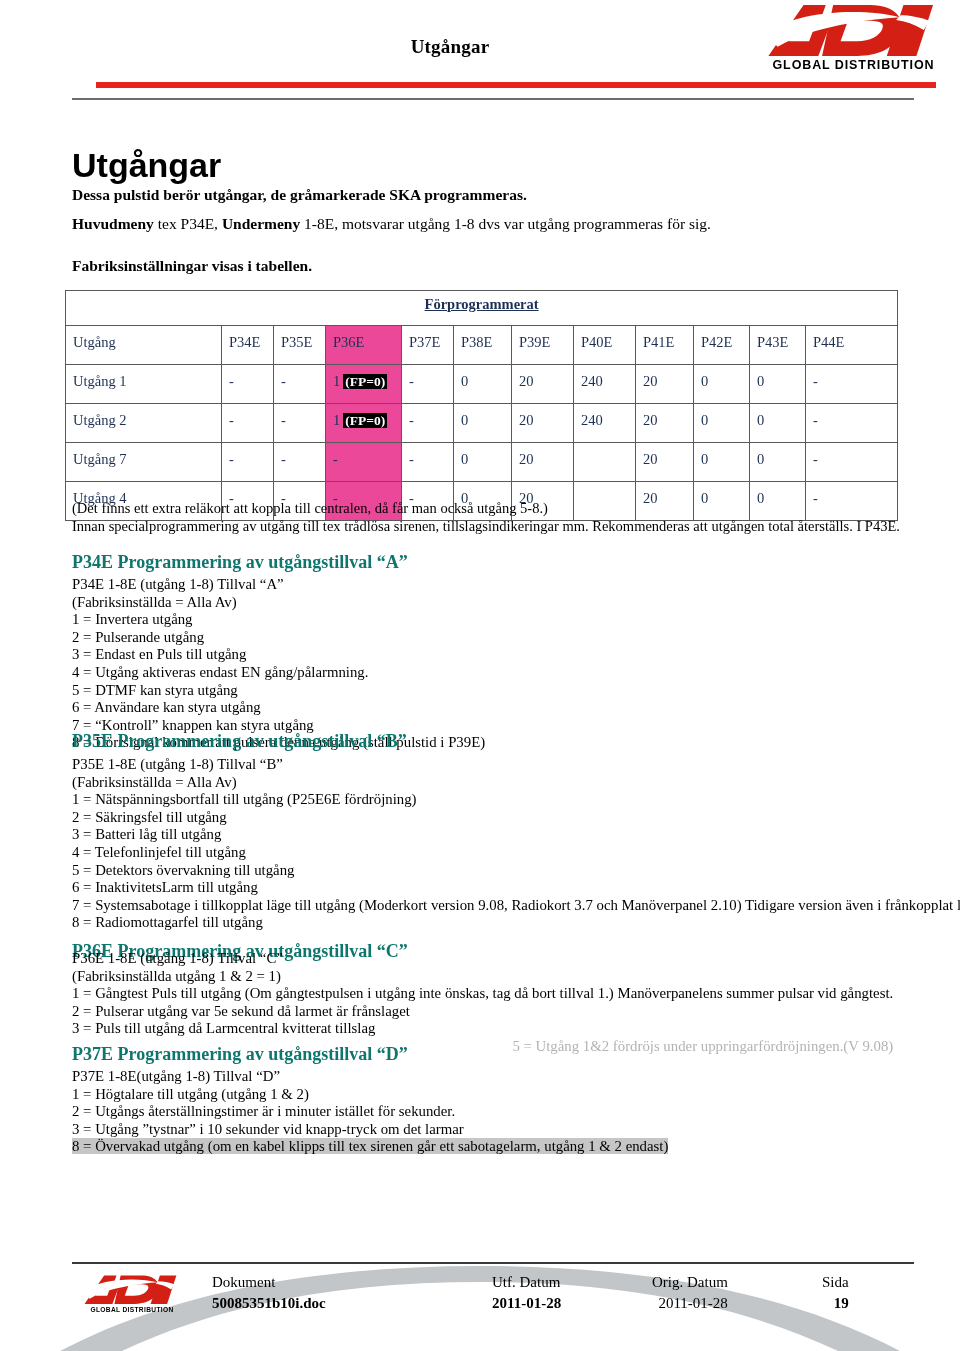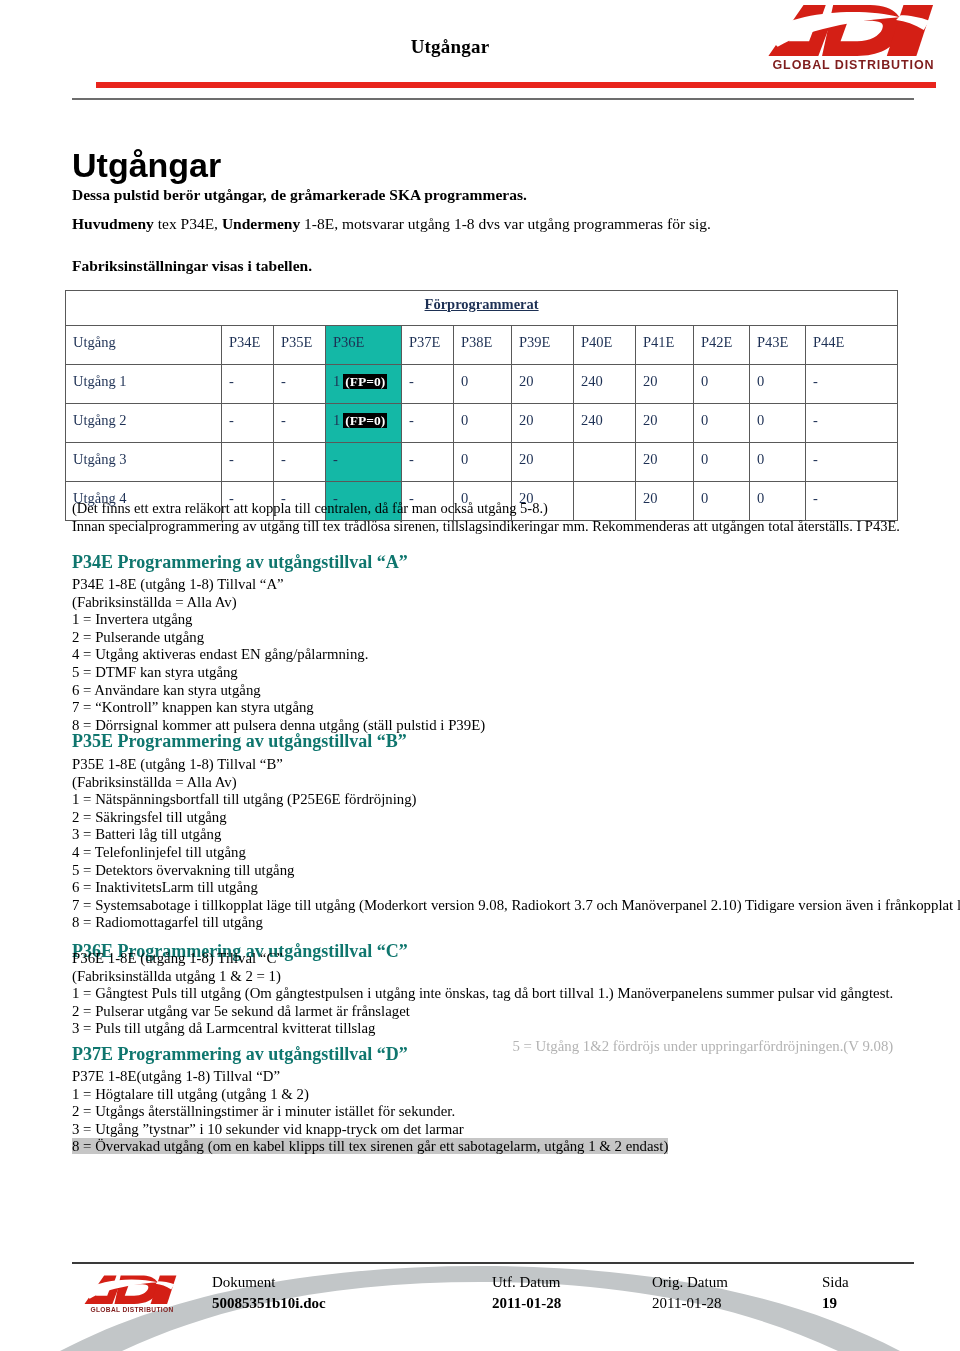--- a/index.html
+++ b/index.html
@@ -45,21 +45,21 @@
     width: 100%;
     height: 58px;
   }
   .adi-mark svg { display: block; width: 100%; height: 100%; }
   .adi-sub {
     text-align: center;
     font-family: "Liberation Sans", sans-serif;
     font-weight: bold;
     font-size: 12.5px;
     letter-spacing: 0.9px;
-    color: #7f1d1d;
+    color: #000000;
     margin-top: -2px;
   }
   .hdr-red-rule {
     position: absolute;
     left: 96px; top: 82px;
     width: 840px;
     height: 6px;
     background: #e8251d;
   }
   .hdr-gray-rule {
@@ -133,21 +133,21 @@
     text-decoration: underline;
   }
   .row-head td {
     height: 38px;
     border-top: 1px solid #595959;
   }
   .row-head .cellpad { padding: 8px 0 0 7px; }
   .row-body td { height: 38px; }
   .row-body .cellpad { padding: 8px 0 0 7px; }
 
-  .col-shaded { background: #14b8a6; }
+  .col-shaded { background: #ec4899; }
 
   .fp-tag {
     background: #000000;
     color: #ffffff;
     font-weight: bold;
     padding: 0 2px;
     font-size: 13.5px;
     margin-left: 3px;
   }
 
@@ -234,20 +234,21 @@
     font-size: 15px;
     color: #000;
     font-weight: normal;
     line-height: 20px;
   }
   .ftr-val {
     font-size: 15px;
     color: #000;
     font-weight: bold;
     line-height: 22px;
+    text-align: right;
   }
   .ftr-val.reg { font-weight: normal; }
   .c-doc   { left: 12px;  top: 2px; }
   .c-utf   { left: 292px; top: 2px; }
   .c-orig  { left: 452px; top: 2px; }
   .c-sida  { left: 622px; top: 2px; }
 </style>
 </head>
 <body>
 
@@ -414,21 +415,21 @@
             </td>
             <td>
               <div class="cellpad">0</div>
             </td>
             <td>
               <div class="cellpad">-</div>
             </td>
           </tr>
           <tr class="row-body">
             <td>
-              <div class="cellpad">Utgång 3</div>
+              <div class="cellpad">Utgång 7</div>
             </td>
             <td>
               <div class="cellpad">-</div>
             </td>
             <td>
               <div class="cellpad">-</div>
             </td>
             <td class="col-shaded">
               <div class="cellpad">-</div>
             </td>
@@ -501,20 +502,21 @@
 
   <div class="note n1">(Det finns ett extra reläkort att koppla till centralen, då får man också utgång 5-8.)</div>
   <div class="note n2">Innan specialprogrammering av utgång till tex trådlösa sirenen, tillslagsindikeringar mm. Rekommenderas att utgången total återställs. I P43E.</div>
 
   <div class="sec-title s34t">P34E Programmering av utgångstillval “A”</div>
   <div class="sec-list s34l">
       <div>P34E 1-8E (utgång 1-8) Tillval “A”</div>
       <div>(Fabriksinställda = Alla Av)</div>
       <div>1 = Invertera utgång</div>
       <div>2 = Pulserande utgång</div>
+      <div>3 = Endast en Puls till utgång</div>
       <div>4 = Utgång aktiveras endast EN gång/pålarmning.</div>
       <div>5 = DTMF kan styra utgång</div>
       <div>6 = Användare kan styra utgång</div>
       <div>7 = “Kontroll” knappen kan styra utgång</div>
       <div>8 = Dörrsignal kommer att pulsera denna utgång (ställ pulstid i P39E)</div>
     </div>
 
   <div class="sec-title s35t">P35E Programmering av utgångstillval “B”</div>
   <div class="sec-list s35l">
       <div>P35E 1-8E (utgång 1-8)  Tillval “B”</div>

